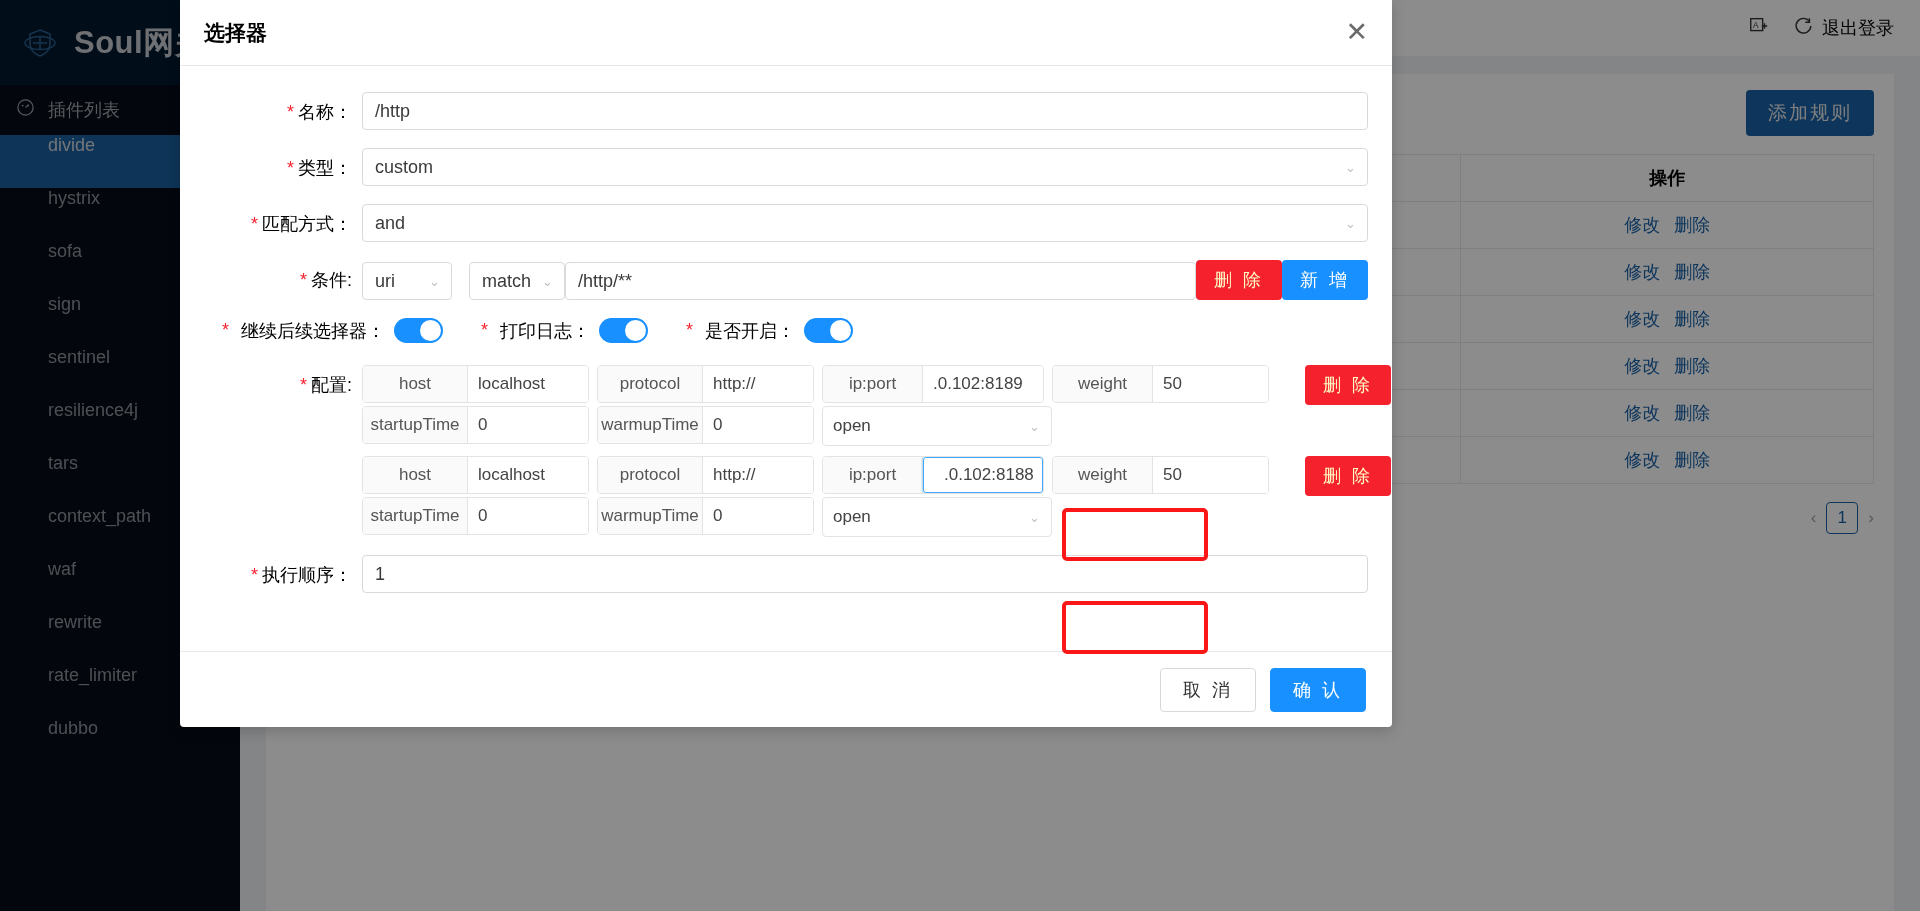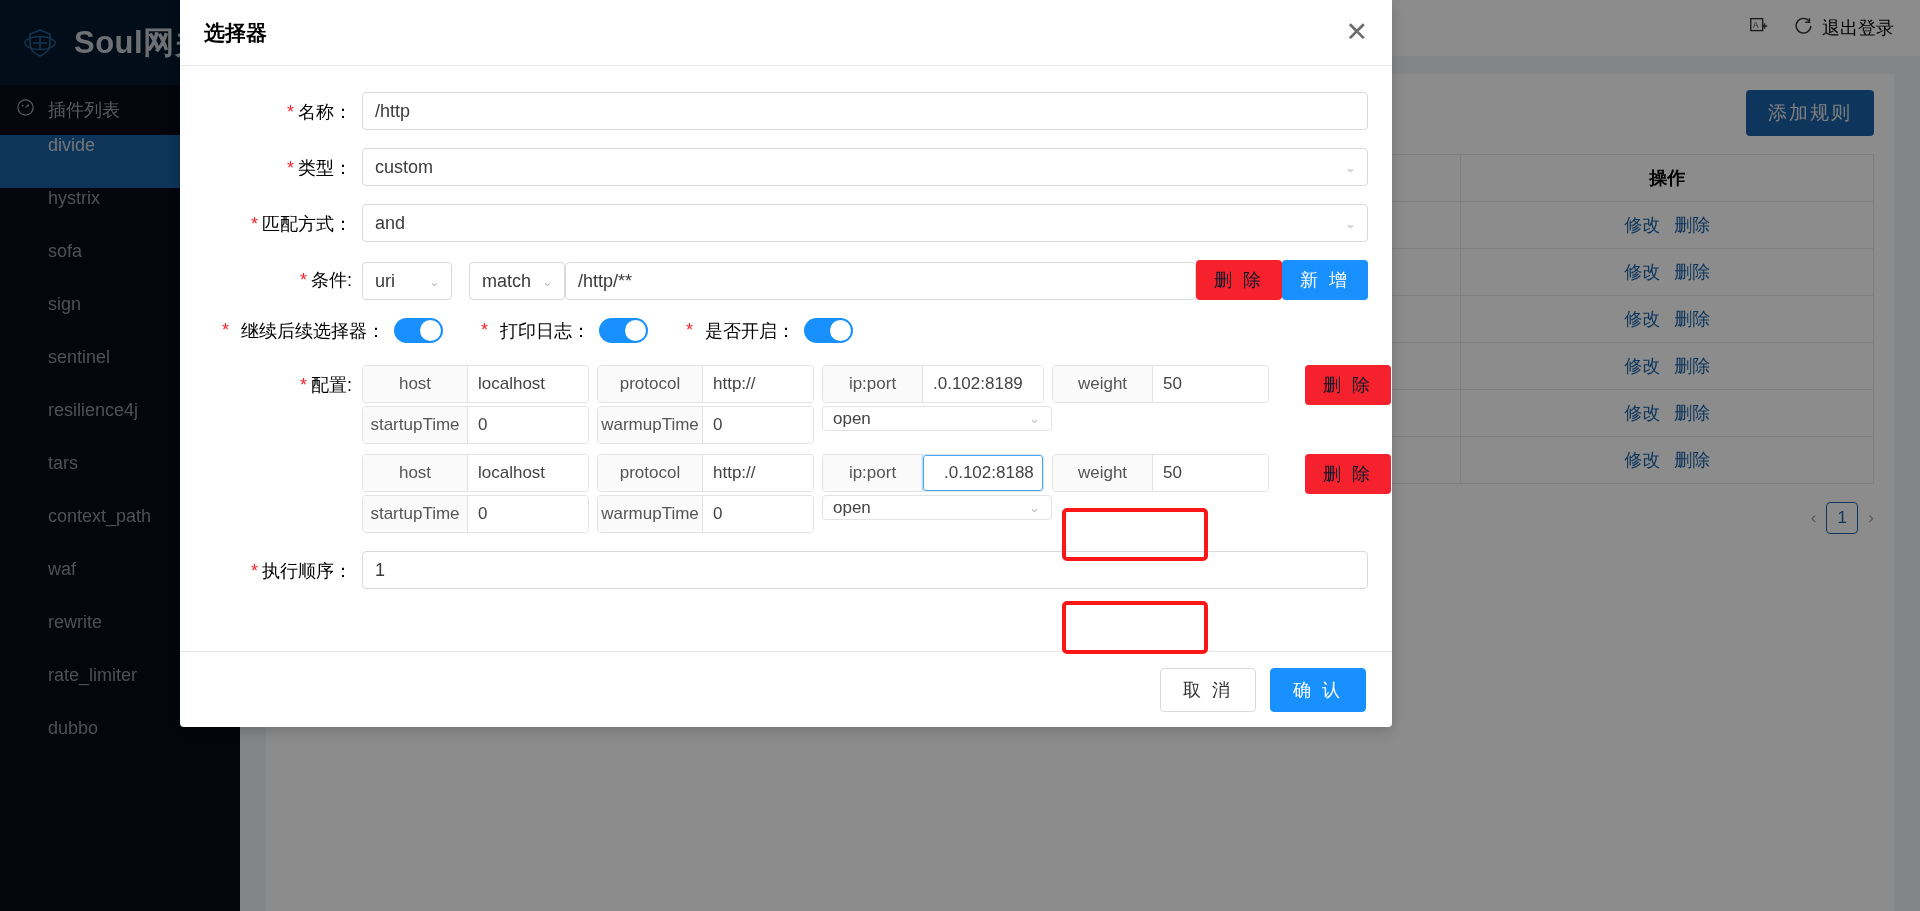--- a/index.html
+++ b/index.html
@@ -286,21 +286,21 @@
   .cond-row {
     display: flex;
     align-items: flex-end;
   }
   .cond-sel-a { width: 90px; flex: none; }
   .cond-sel-b { width: 96px; flex: none; margin-left: 17px; }
   .cond-val { flex: 1 1 auto; }
   .btn-del {
     background: #f5222d;
     border: none;
-    color: #0f172a;
+    color: #fef9c3;
     border-radius: 4px;
     font-size: 18px;
     padding: 8px 18px;
     letter-spacing: 3px;
     font-family: inherit;
     flex: none;
   }
   .btn-add {
     background: #1890ff;
     border: none;
@@ -387,21 +387,21 @@
   .kv.w-ipport .k { width: 100px; }
   .kv.w-ipport .v { width: 120px; }
   .kv.w-weight .k { width: 92px; }
   .kv.w-weight .v { width: 115px; }
   .kv.w-start .k { width: 105px; }
   .kv.w-start .v { width: 120px; }
   .kv.w-warm .k { width: 105px; }
   .kv.w-warm .v { width: 110px; }
 
   .kv-open {
-    height: 25px;
+    height: 40px;
     width: 230px;
     border: 1px solid #e3e3e3;
     border-radius: 4px;
     background: #fff;
     display: flex;
     align-items: center;
     padding: 0 10px;
     font-size: 17px;
     color: #444;
     position: relative;

